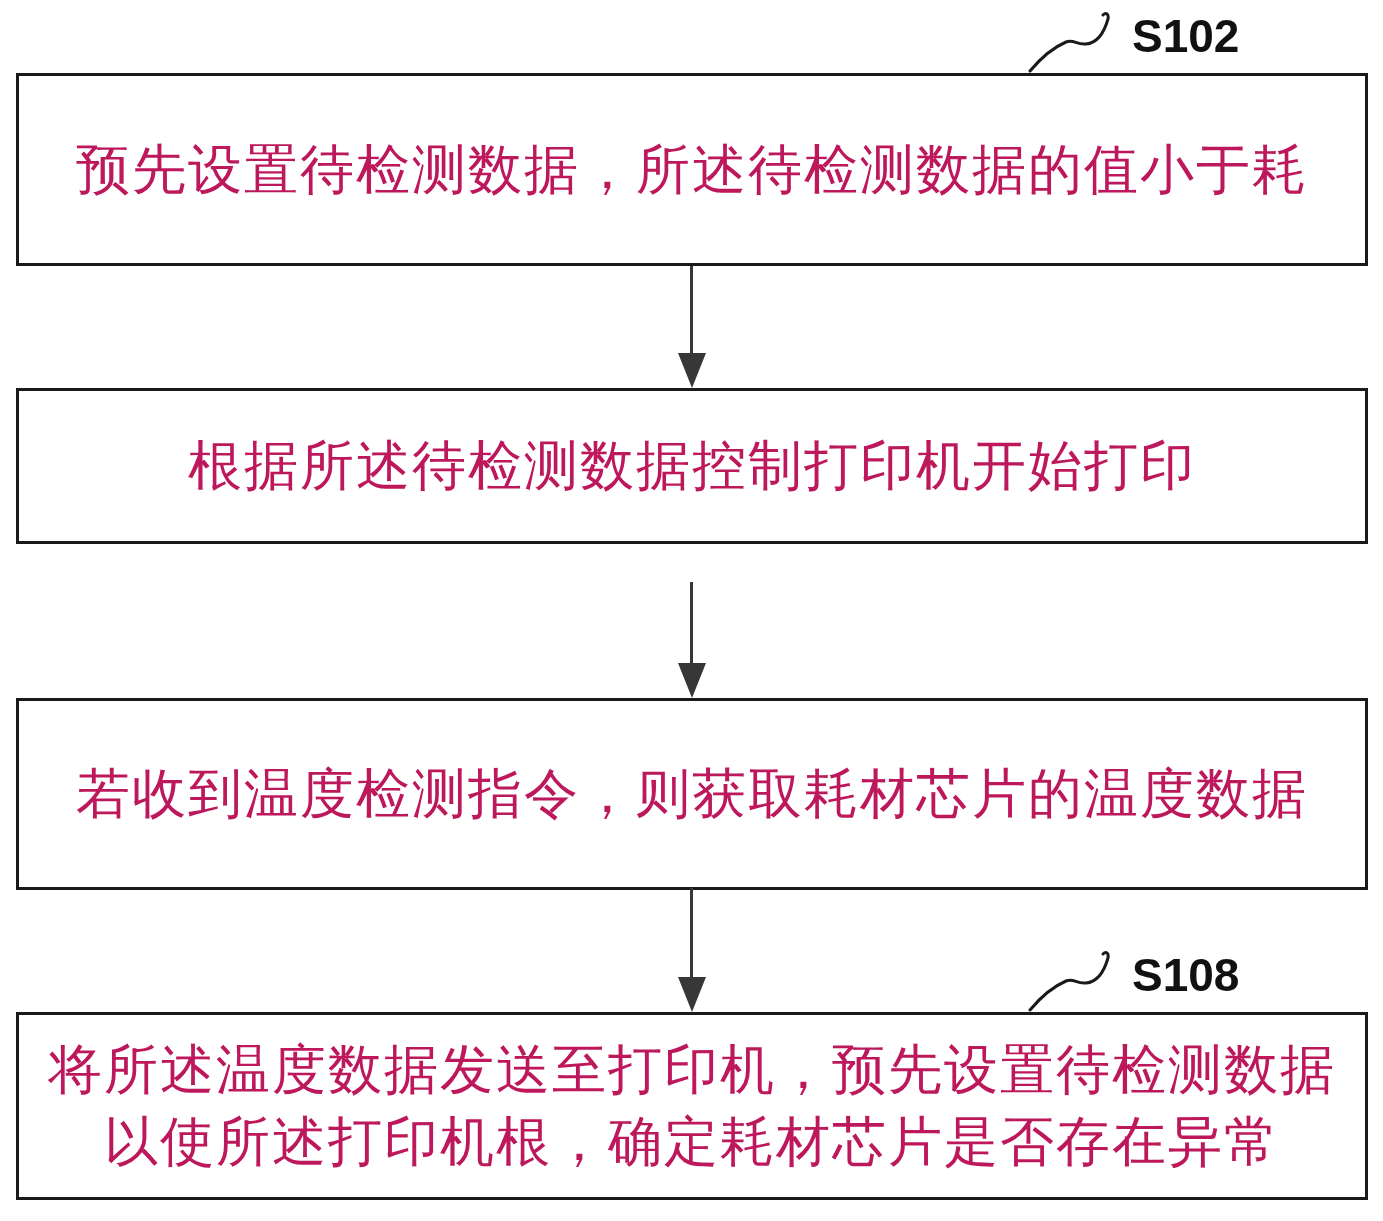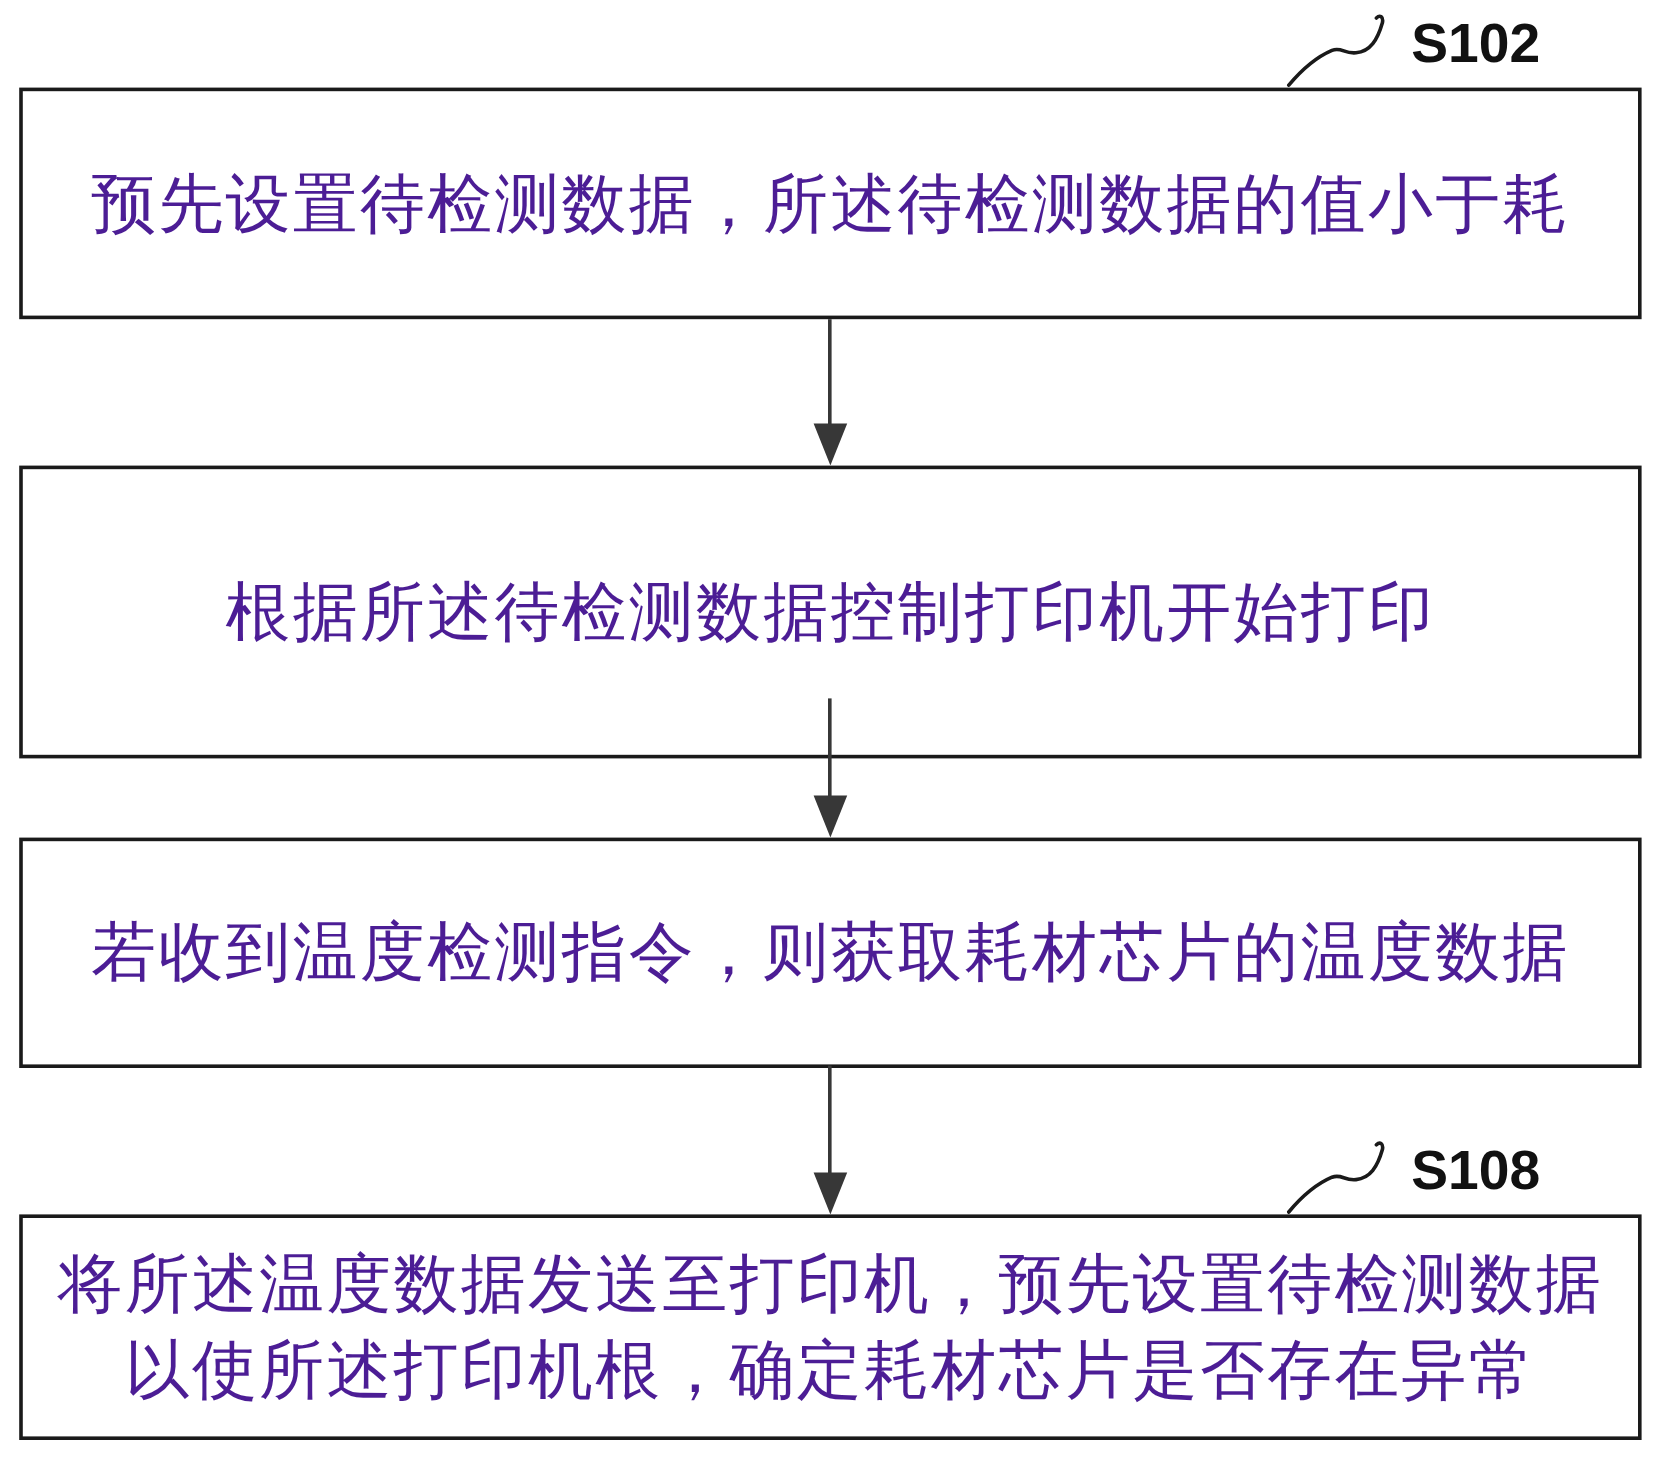--- a/index.html
+++ b/index.html
@@ -26,21 +26,21 @@
     display: flex;
     align-items: center;
     justify-content: center;
   }
   .box-text {
     width: 100%;
     text-align: center;
     font-size: 54px;
     line-height: 72px;
     letter-spacing: 2px;
-    color: #4c1d95;
+    color: #be185d;
   }
   .arrow {
     position: absolute;
     left: 678px;
     width: 28px;
   }
   .arrow-line {
     position: absolute;
     left: 12px;
     top: 0;
@@ -53,21 +53,21 @@
     bottom: 0;
     left: 0;
     width: 0;
     height: 0;
     border-left: 14px solid transparent;
     border-right: 14px solid transparent;
     border-top: 35px solid #373737;
   }
   .step-label {
     position: absolute;
-    left: 1068px;
+    left: 1024px;
     height: 62px;
     display: flex;
     align-items: flex-start;
     text-align: right;
   }
   .squiggle {
     width: 100px;
     height: 62px;
     flex: 0 0 auto;
   }
@@ -99,21 +99,21 @@
       <div>预先设置待检测数据，所述待检测数据的值小于耗</div>
     </div>
   </div>
 
   <div class="arrow" style="top:266px;height:122px">
     <div class="arrow-line"></div>
     <div class="arrow-head"></div>
   </div>
 
 
-  <div class="box" style="top:388px;height:244px">
+  <div class="box" style="top:388px;height:156px">
     <div class="box-text">
       <div>根据所述待检测数据控制打印机开始打印</div>
     </div>
   </div>
 
   <div class="arrow" style="top:582px;height:116px">
     <div class="arrow-line"></div>
     <div class="arrow-head"></div>
   </div>
 

